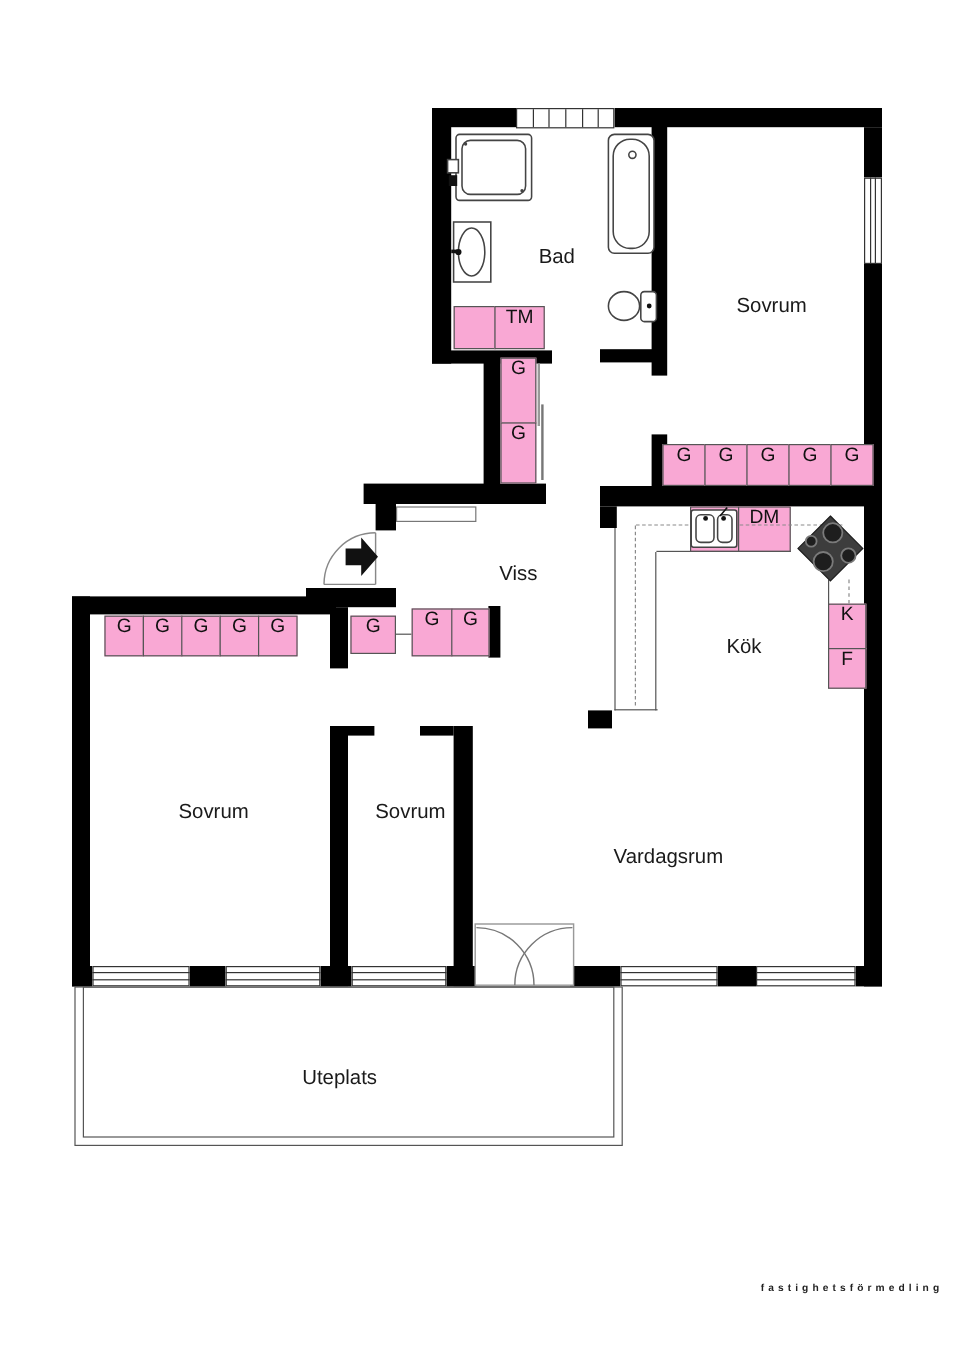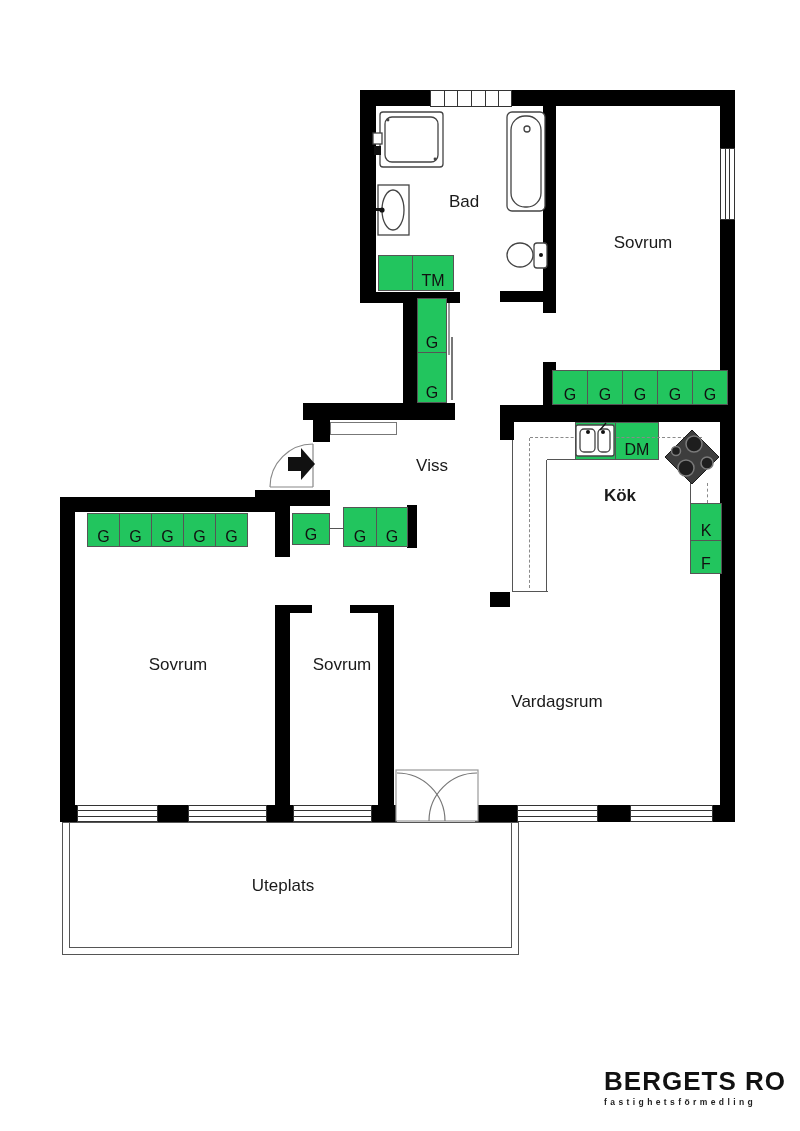--- a/index.html
+++ b/index.html
@@ -1,20 +1,20 @@
 <!DOCTYPE html>
 <html><head>
 <meta charset="utf-8">
 <style>
   html,body{margin:0;padding:0;background:#fff;}
   .page{position:relative;width:800px;height:1131px;background:#fff;overflow:hidden;
         font-family:"Liberation Sans",sans-serif;color:#1a1a1a;}
   .wall{position:absolute;background:#000;}
-  .lbl{position:absolute;transform:translate(-50%,-50%);font-size:17px;color:#1a1a1a;white-space:nowrap;}
-  .cell{position:absolute;background:#22c55e;border:1px solid #555;display:flex;align-items:flex-end;justify-content:center;
+  .lbl{position:absolute;transform:translate(-50%,-50%);font-size:17px;color:#1a1a1a;white-space:nowrap;margin-top:12px;}
+  .cell{position:absolute;background:#f9a8d4;border:1px solid #555;display:flex;align-items:flex-start;justify-content:center;
         font-size:16px;color:#111;box-sizing:border-box;}
   .outline{position:absolute;border:1px solid #666;background:#fff;box-sizing:border-box;}
   .thinline{position:absolute;background:#555;}
   .dash-h{position:absolute;border-top:1px dashed #8a8a8a;height:0;}
   .dash-v{position:absolute;border-left:1px dashed #8a8a8a;width:0;}
   .win{position:absolute;background:#fff;border:1px solid #333;box-sizing:border-box;}
   .win .wh{position:absolute;left:-1px;right:-1px;top:4px;bottom:4px;border-top:1px solid #333;border-bottom:1px solid #333;}
   .win .wv{position:absolute;top:-1px;bottom:-1px;left:4px;right:4px;border-left:1px solid #333;border-right:1px solid #333;}
   .wtop-div{position:absolute;top:0;bottom:0;width:1px;background:#333;}
   .slide{position:absolute;width:2px;background:#999;}
@@ -230,24 +230,23 @@
     <g stroke="#999" fill="none" stroke-width="1.2">
       <rect x="396" y="770" width="82" height="51" fill="#fff"></rect>
       <path d="M397 773 A48 48 0 0 1 445 821" stroke="#777"></path>
       <path d="M477 773 A48 48 0 0 0 429 821" stroke="#777"></path>
     </g>
   </svg>
 
   <div class="lbl" style="left:464px;top:202px;">Bad</div>
   <div class="lbl" style="left:643px;top:243px;">Sovrum</div>
   <div class="lbl" style="left:432px;top:466px;">Viss</div>
-  <div class="lbl" style="left:620px;top:496px;font-weight:bold;">Kök</div>
+  <div class="lbl" style="left:620px;top:527px;">Kök</div>
   <div class="lbl" style="left:178px;top:665px;">Sovrum</div>
   <div class="lbl" style="left:342px;top:665px;">Sovrum</div>
   <div class="lbl" style="left:557px;top:702px;">Vardagsrum</div>
   <div class="lbl" style="left:283px;top:886px;">Uteplats</div>
 
   <div class="brand">
-    <div class="brand-name">BERGETS RO</div>
     <div class="brand-tag">fastighetsförmedling</div>
   </div>
 
 </div>
 
 </body></html>

